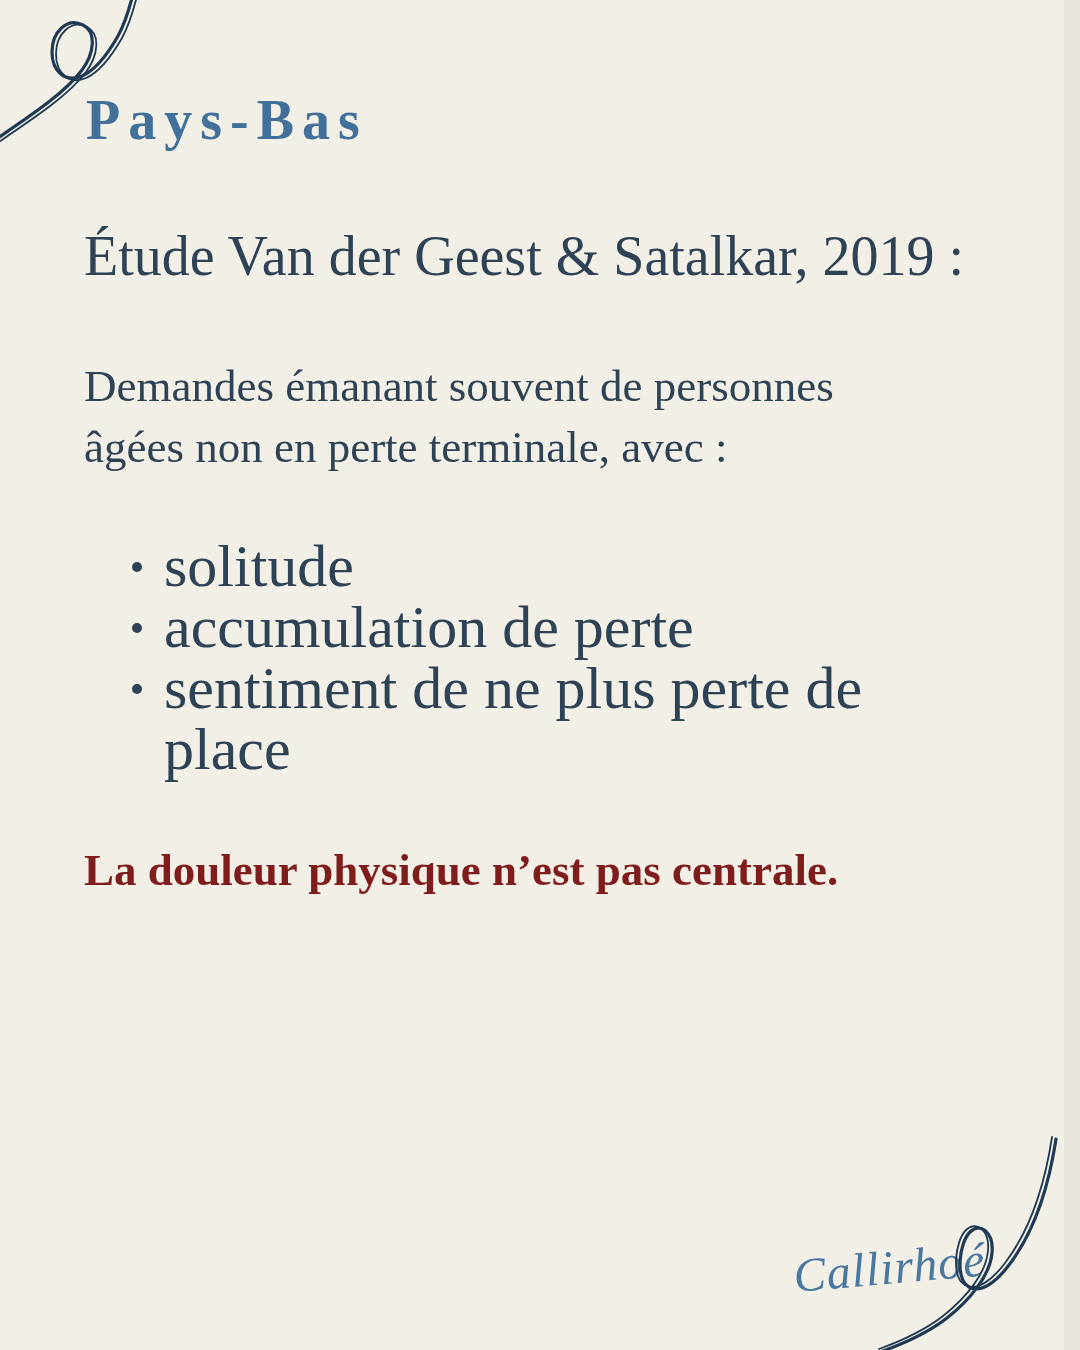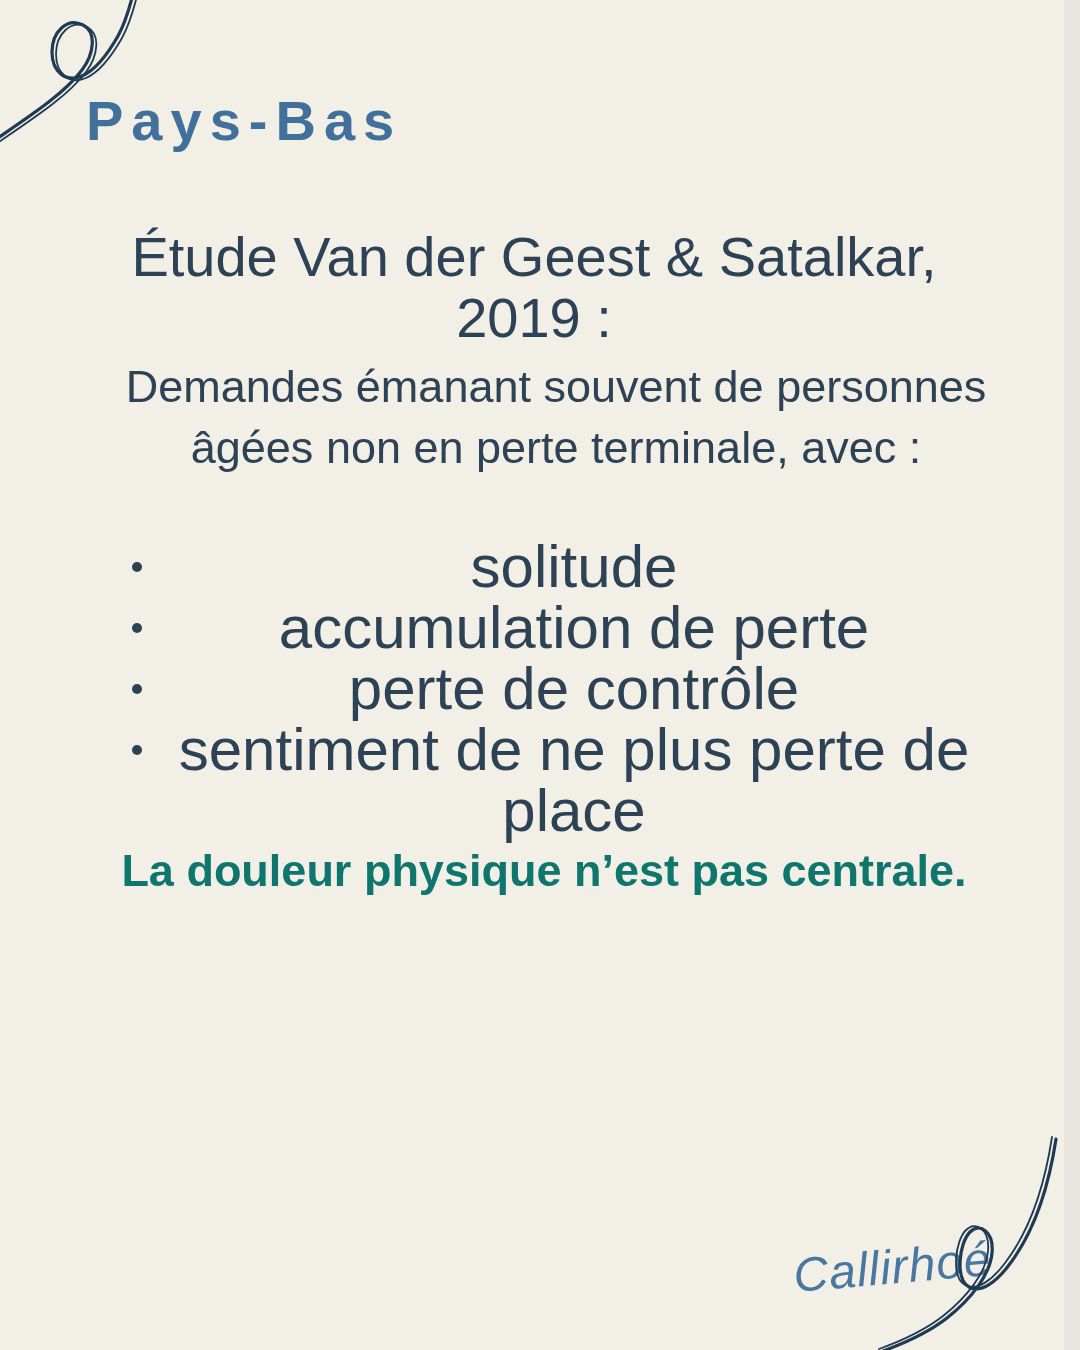--- a/index.html
+++ b/index.html
@@ -6,22 +6,21 @@
     margin: 0;
     padding: 0;
     background: #e8e6df;
   }
   .canvas {
     position: relative;
     width: 1064px;
     height: 1350px;
     background: #f2efe7;
     overflow: hidden;
-    font-family: Liberation Sans, sans-serif;
-    text-align: center;
+    font-family: Liberation Serif, serif;
   }
   .swirl {
     position: absolute;
     pointer-events: none;
   }
   .swirl-top-left {
     top: 0;
     left: 0;
   }
   .swirl-bottom-right {
@@ -43,21 +42,21 @@
     left: 84px;
     top: 226px;
     width: 900px;
     font-size: 56px;
     line-height: 61px;
     color: #2d4254;
     margin: 0;
   }
   .intro-block {
     position: absolute;
-    left: 96px;
+    left: 84px;
     top: 356px;
     width: 920px;
     font-size: 45px;
     line-height: 61px;
     color: #2d4254;
   }
   .intro-block div { white-space: nowrap; }
   .bullet-list {
     position: absolute;
     left: 84px;
@@ -85,21 +84,21 @@
     background: #2d4254;
   }
   .highlight-line {
     position: absolute;
     left: 84px;
     top: 840px;
     width: 920px;
     font-size: 45px;
     line-height: 61px;
     font-weight: 700;
-    color: #0f766e;
+    color: #7f1d1d;
     margin: 0;
   }
   .signature {
     position: absolute;
     left: 796px;
     top: 1248px;
     font-size: 48px;
     font-style: italic;
     color: #4a779f;
     transform: rotate(-5deg);
@@ -122,21 +121,20 @@
   <p class="study-line">Étude Van der Geest &amp; Satalkar, 2019 :</p>
 
   <div class="intro-block">
     <div>Demandes émanant souvent de personnes</div>
     <div>âgées non en perte terminale, avec :</div>
   </div>
 
   <ul class="bullet-list">
     <li>solitude</li>
     <li>accumulation de perte</li>
-    <li>perte de contrôle</li>
     <li>sentiment de ne plus perte de place</li>
   </ul>
 
   <p class="highlight-line">La douleur physique n’est pas centrale.</p>
 
   <div class="signature">Callirhoé</div>
 
   <svg class="swirl swirl-bottom-right" width="215" height="235" viewBox="0 0 215 235" fill="none" xmlns="http://www.w3.org/2000/svg">
     <path d="M 207 24 C 200 70, 186 116, 160 150 C 148 166, 132 179, 120 172 C 106 164, 110 128, 121 117 C 131 107, 145 117, 143 138 C 141 160, 122 184, 98 203 C 80 217, 56 228, 34 236" stroke="#1f3a52" stroke-width="3.2" stroke-linecap="round"></path>
     <path d="M 207 24 C 200 70, 186 116, 160 150 C 148 166, 132 179, 120 172 C 106 164, 110 128, 121 117 C 131 107, 145 117, 143 138 C 141 160, 122 184, 98 203 C 80 217, 56 228, 34 236" stroke="#1f3a52" stroke-width="1.8" stroke-linecap="round" transform="translate(-4,-2)"></path>

